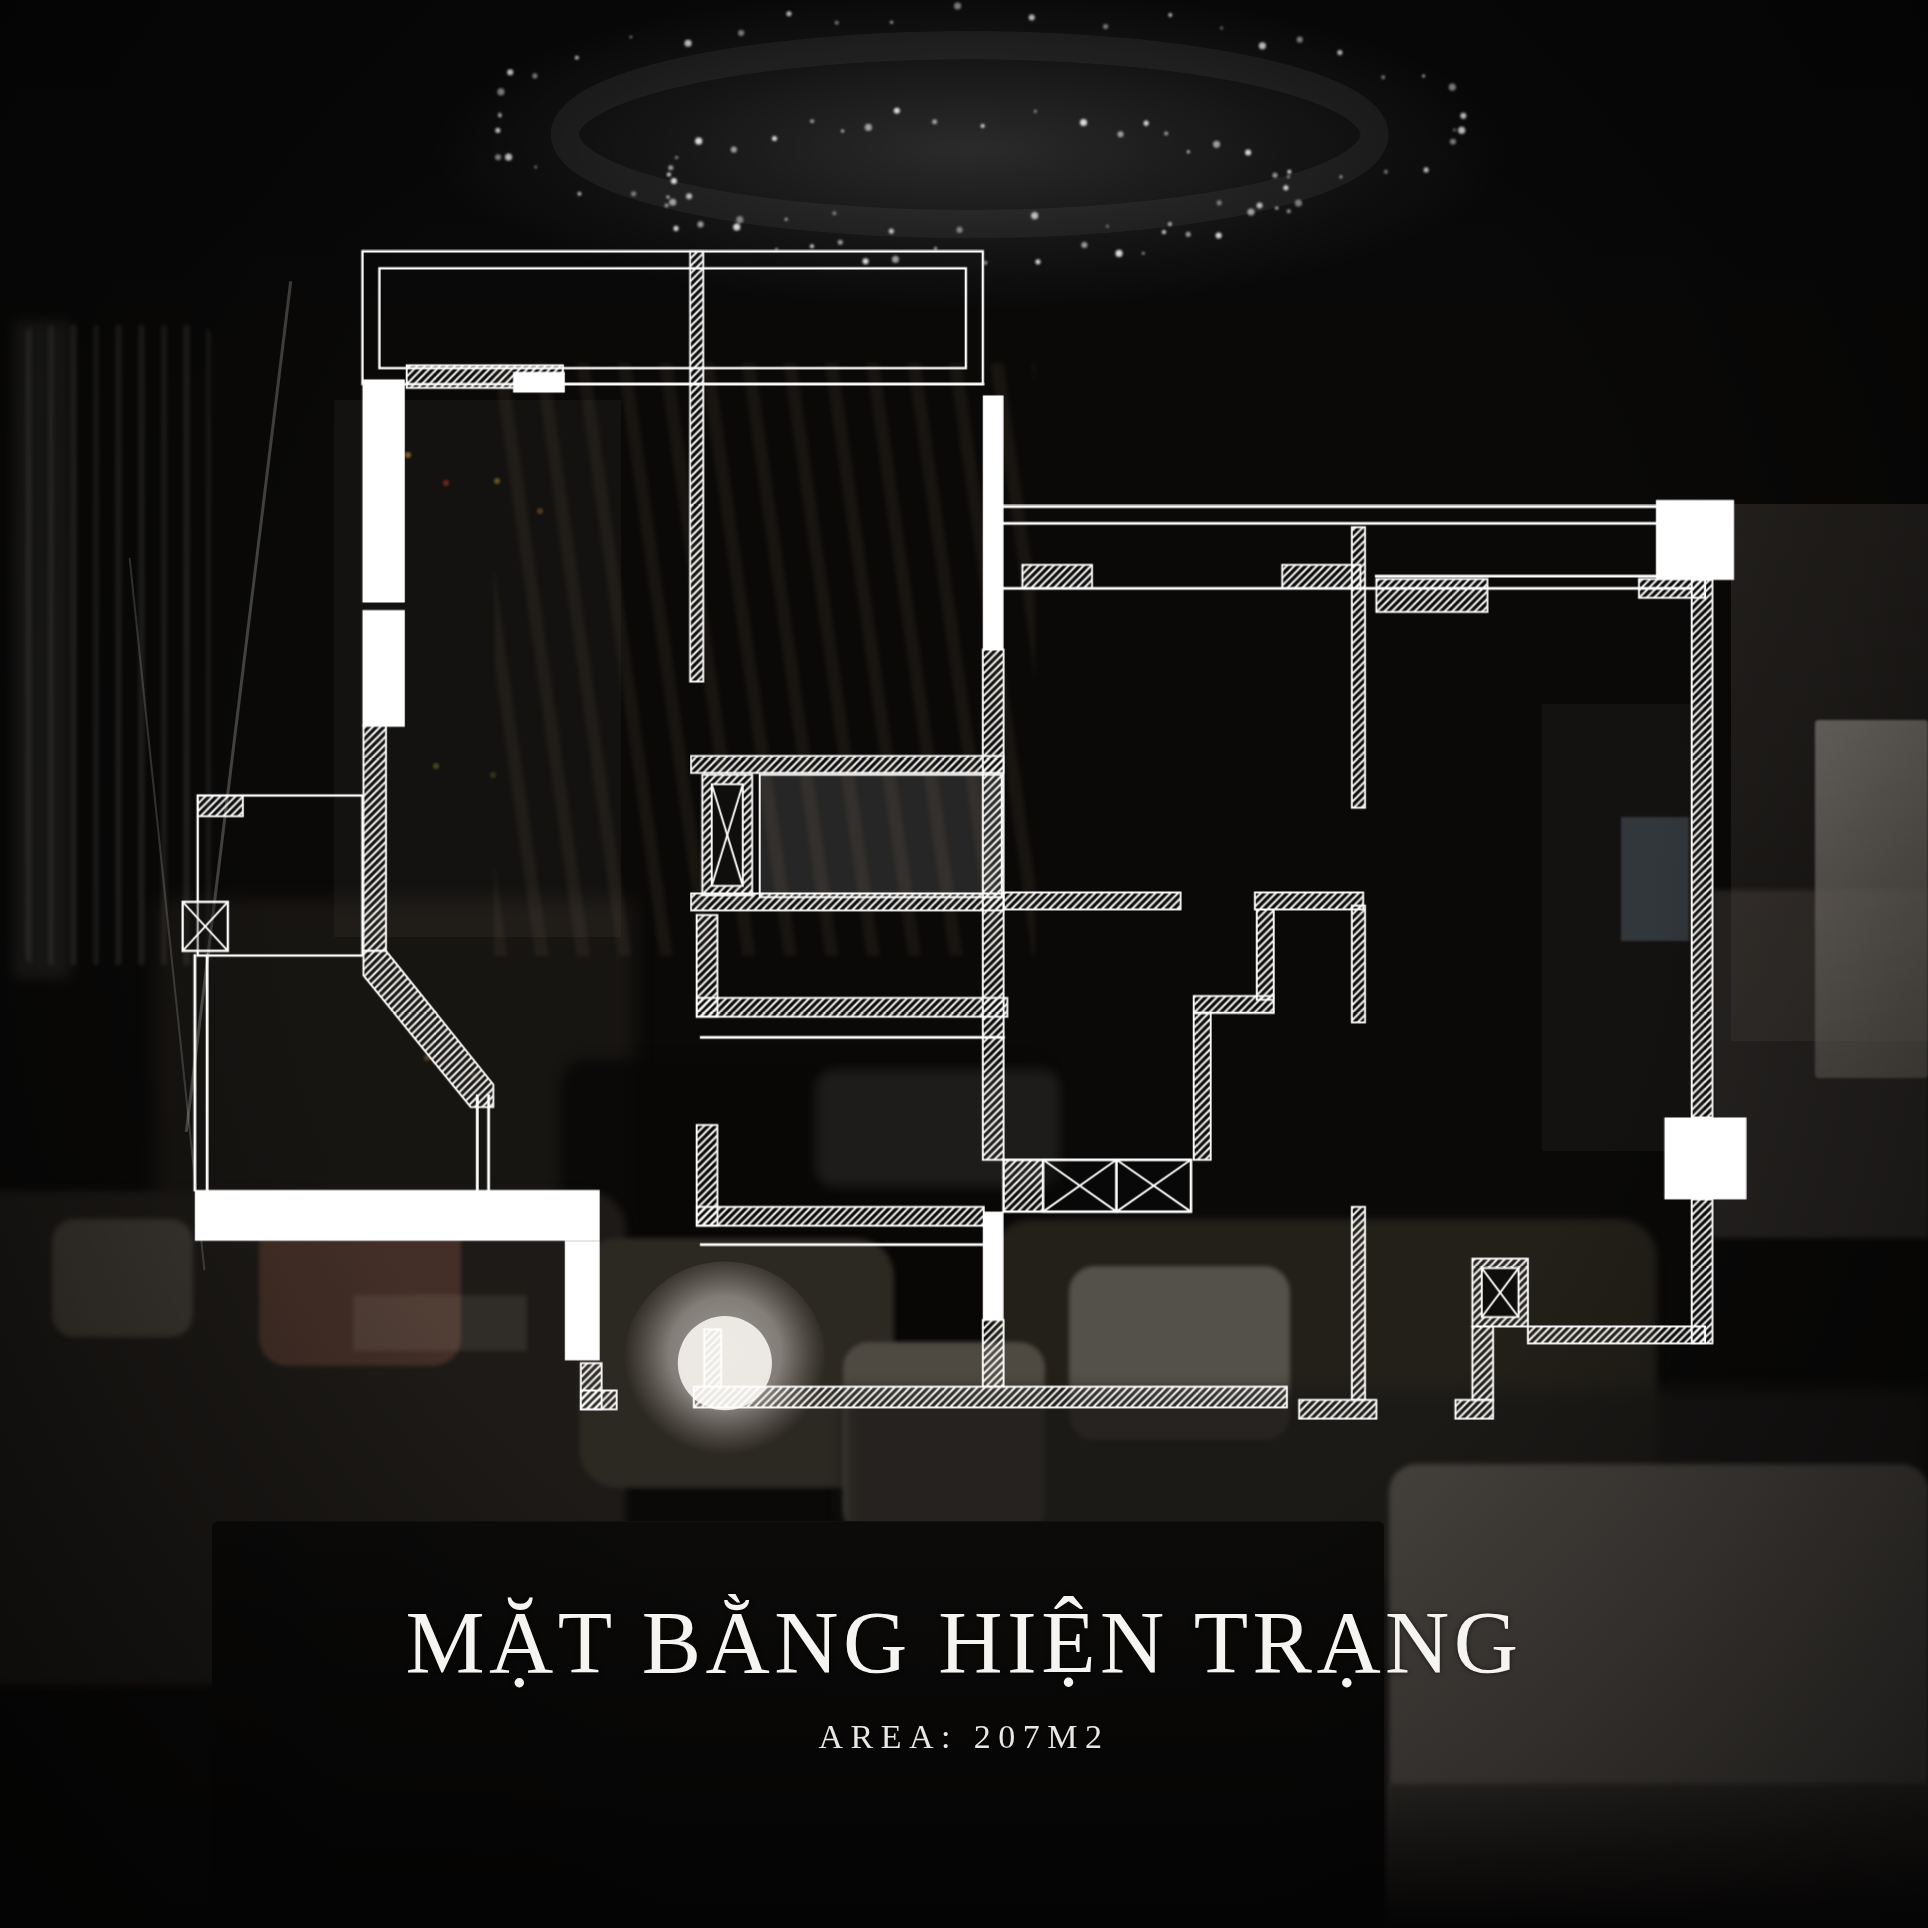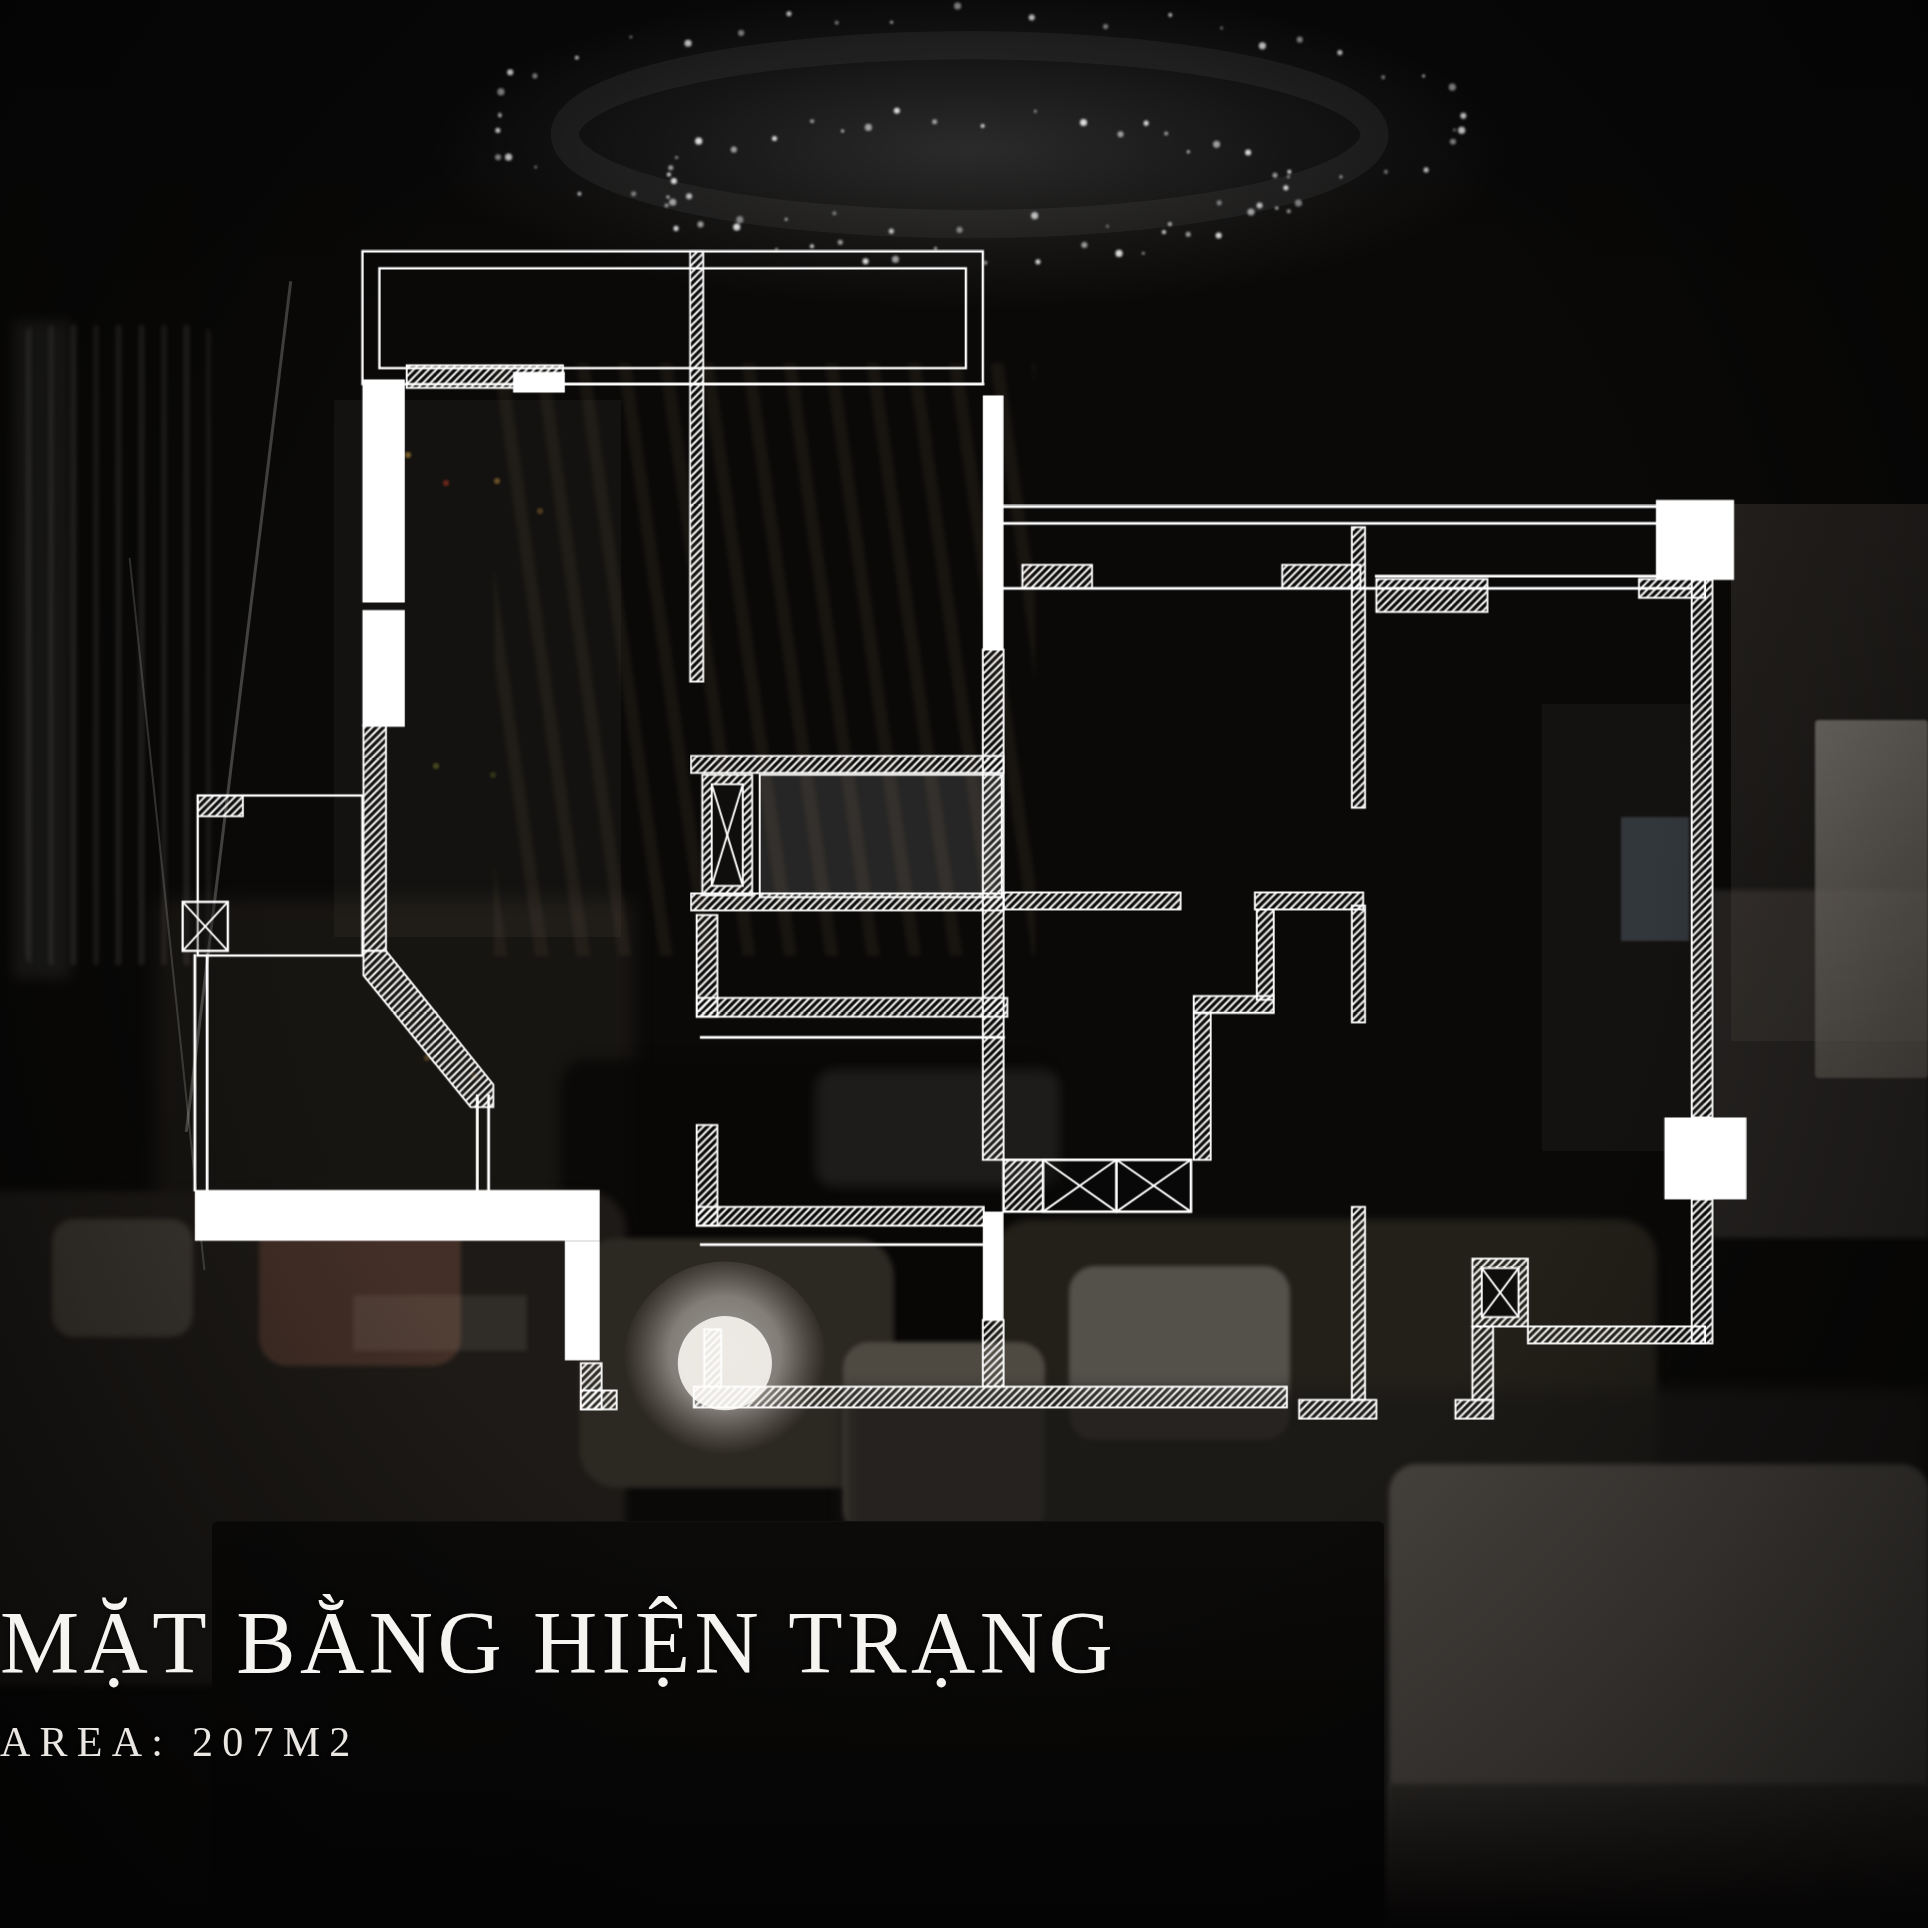--- a/index.html
+++ b/index.html
@@ -45,27 +45,27 @@
   .bg-carpet{left:843px;top:1389px;width:1086px;height:540px;background:#1b1917;opacity:.8;filter:blur(7.5px);}
   .bg-coffee-table{left:212px;top:1521px;width:1172px;height:408px;background:linear-gradient(#0c0b0a,#060505);
     border-top:1.9px solid rgba(255,255,255,.05);border-radius:5.6px;}
   .bg-books{left:353px;top:1295px;width:174px;height:56px;background:rgba(190,180,165,.12);filter:blur(1.9px);}
   .bg-cable1{left:237px;top:278px;width:2.8px;height:857px;background:rgba(225,222,218,.28);transform:rotate(7deg);}
   .bg-cable2{left:166px;top:556px;width:1.9px;height:716px;background:rgba(225,222,218,.22);transform:rotate(-6deg);}
   .bg-vignette{inset:0;background:radial-gradient(ellipse at 50% 42%, rgba(0,0,0,0) 50%, rgba(0,0,0,.5) 88%, rgba(0,0,0,.68) 100%);}
   .bg-bottom-fade{left:0;top:1780px;width:1928px;height:149px;background:linear-gradient(rgba(5,4,4,0),#050404);}
   
   #plan-svg{position:absolute;inset:0;width:1928px;height:1928px;}
-  .titles{position:absolute;left:0;top:1591px;width:1928px;color:#f5f3f0;}
+  .titles{position:absolute;left:0;top:1591px;width:1928px;text-align:center;color:#f5f3f0;}
   .title{
     font-size:89px;letter-spacing:.05em;font-weight:400;color:#f6f4f1;
     text-shadow:0 0 5.6px rgba(0,0,0,.6);white-space:nowrap;
   }
   .subtitle{
-    margin-top:24.5px;font-size:42px;letter-spacing:.22em;color:#eae7e3;
+    margin-top:24.5px;font-size:34px;letter-spacing:.22em;color:#eae7e3;
     text-shadow:0 0 3.8px rgba(0,0,0,.6);
   }
 </style>
 </head>
 <body>
 
 <div class="stage">
 
   <div class="shape bg-base"></div>
   <div class="shape bg-ceiling"></div>

